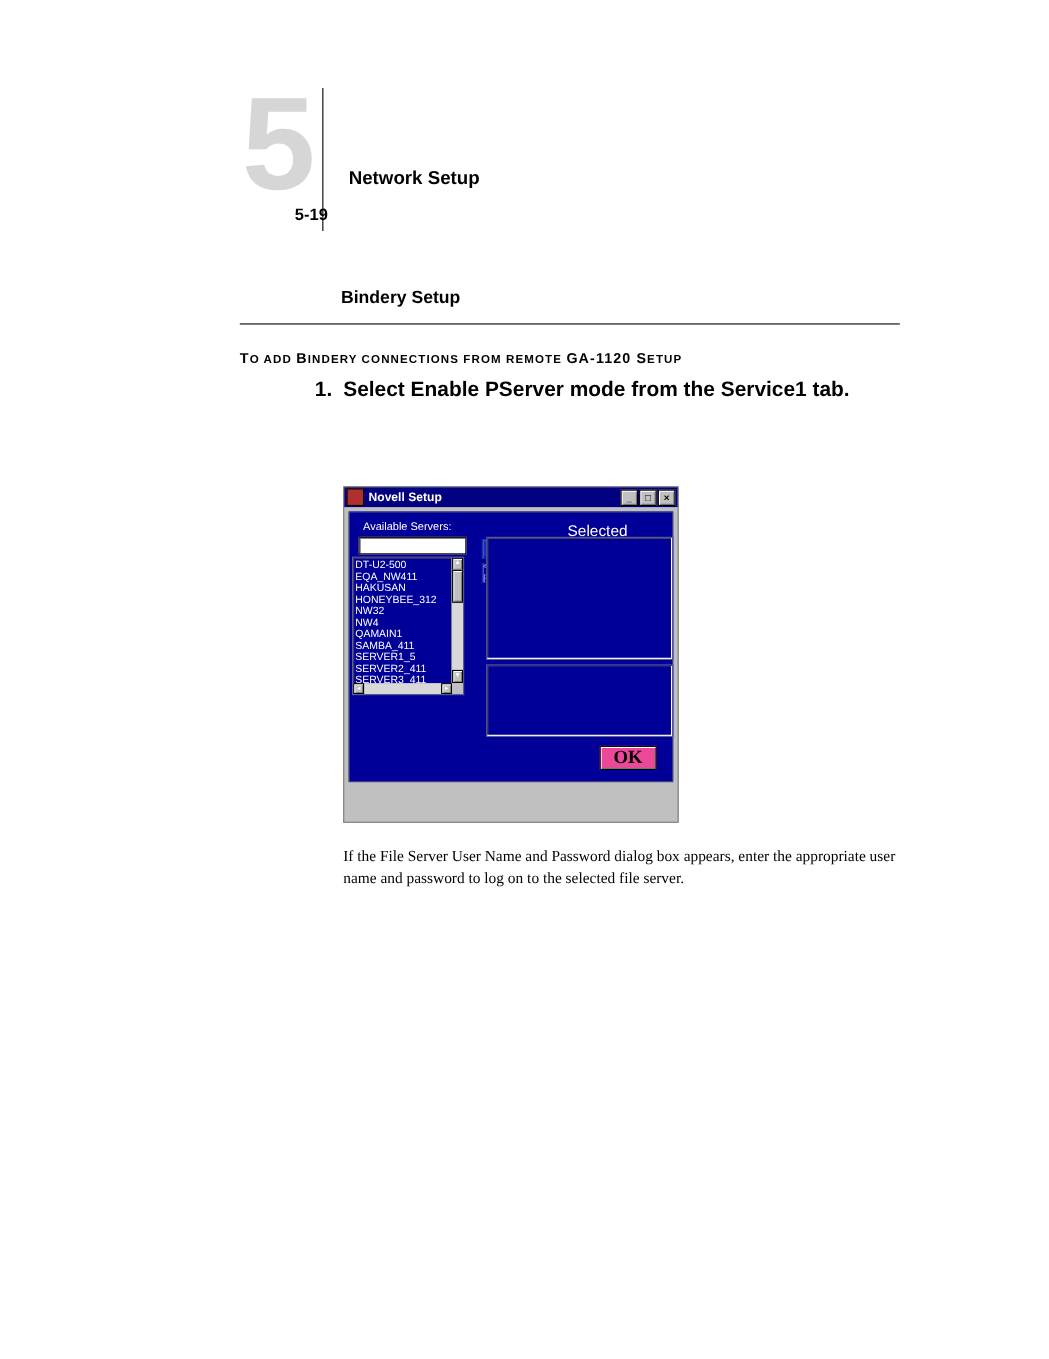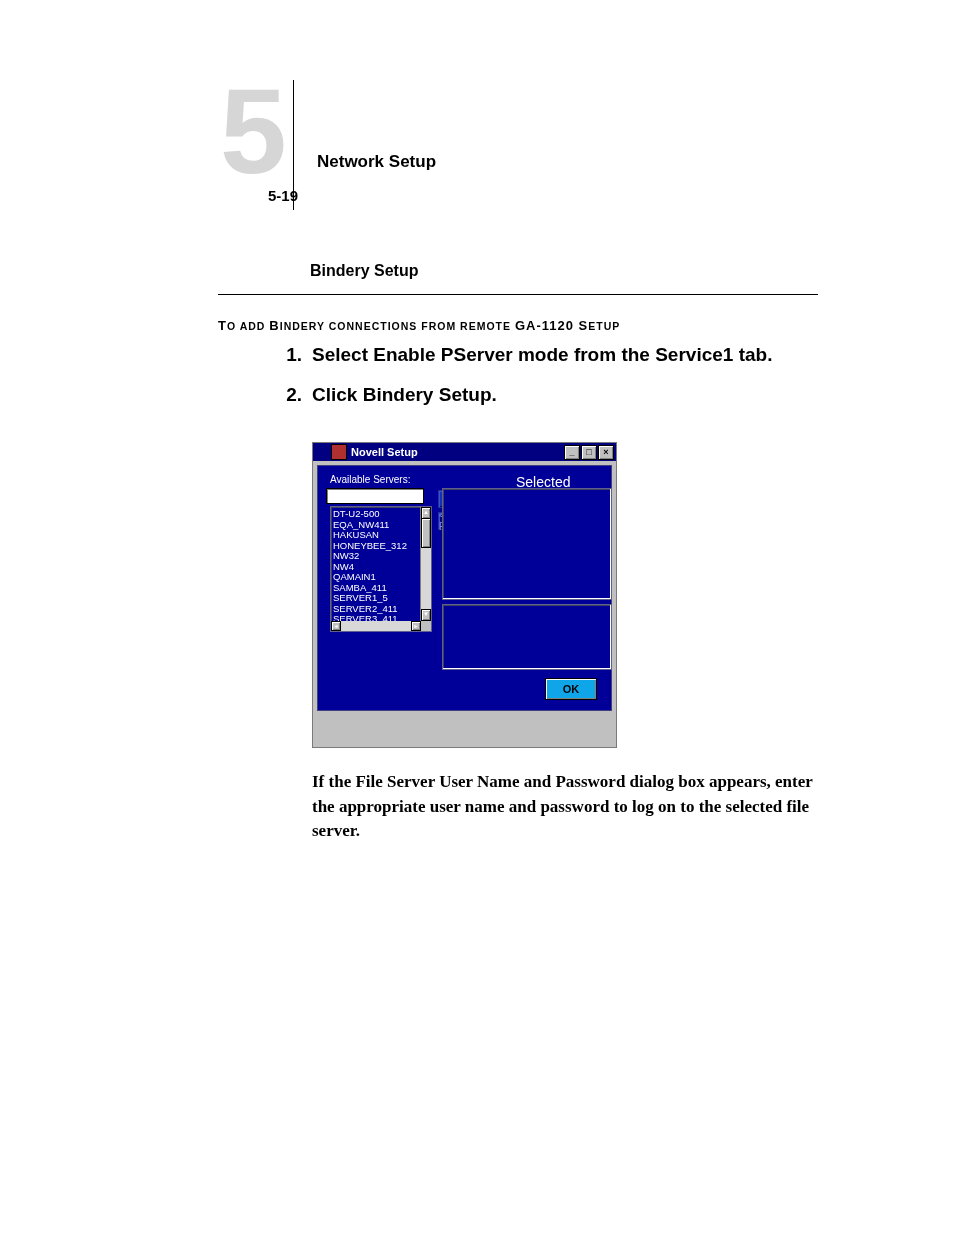--- a/index.html
+++ b/index.html
@@ -96,21 +96,21 @@
     background: #c0c0c0;
     font-family: "MS Sans Serif", Tahoma, Arial, sans-serif;
     font-size: 10px;
     box-sizing: border-box;
   }
   .titlebar {
     height: 18px;
     background: linear-gradient(#000080,#000080);
     display: flex;
     align-items: center;
-    padding: 0 2px 0 18px;
+    padding: 0 2px 0 2px;
     color: #fff;
     font-weight: 700;
     font-size: 11px;
   }
   .titlebar .sysicon {
     width: 14px; height: 14px;
     background: #b03030;
     border: 1px solid #000;
     margin-right: 4px;
   }
@@ -132,21 +132,21 @@
   }
   .avail-label { position:absolute; left:12px; top:8px; color:#fff; font-size:10px;}
   .sel-label { position:absolute; left:198px; top:8px; color:#fff; font-size:14px;}
   .print-label { position:absolute; left:128px; top:152px; color:#fff; font-size:10px;}
   .txt-in {
     position:absolute; left:8px; top:22px; width:96px; height:14px;
     background:#fff; border:1px solid #000;
     box-shadow: inset 1px 1px 0 #808080;
   }
   .listbox {
-    position:absolute; left:12px; top:40px; width:100px; height:124px;
+    position:absolute; left:2px; top:40px; width:100px; height:124px;
     background:#000099; border:1px solid #606090;
     box-shadow: inset -1px -1px 0 #fff, inset 1px 1px 0 #404060;
     color:#fff; font-size:9.5px;
     overflow:hidden;
   }
   .listbox .inner { position:absolute; inset:0 10px 10px 0; padding:2px 2px; }
   .listrow { white-space:nowrap; line-height:10.5px; }
   .listrow.sel { background:#1030c0; border:1px dotted #ffff80; margin:-1px; padding:0 1px;}
   .vscroll {
     position:absolute; right:0; top:0; bottom:10px; width:10px;
@@ -178,34 +178,34 @@
     position:absolute; width:44px; height:16px;
     border:1px solid #2030a0;
     color:#fff; font-size:10px;
     display:flex; align-items:center; justify-content:center;
     box-shadow: inset 1px 1px 0 #4050d0, inset -1px -1px 0 #001060;
   }
   .dlg-btn.add { left:120px; top:24px; background:#1030c0; color:#fff;}
   .dlg-btn.remove { left:120px; top:46px; background:#000088; color:#7a8ad0;}
   .okbtn {
     position:absolute; right:14px; bottom:10px; width:50px; height:20px;
-    background:#0ea5e9; border:1px solid #000;
+    background:#ec4899; border:1px solid #000;
     box-shadow: inset 1px 1px 0 #fff, inset -1px -1px 0 #808080;
-    font-weight:700; font-size:11px;
-    display:flex; align-items:center; justify-content:center;
+    font-weight:700; font-size:17px;
+    display:flex; align-items:center; justify-content:center;font-family:Liberation Serif, serif;
   }
   .statusbar{
     position:absolute; left:3px; right:3px; bottom:3px; height:16px;
     background:#c0c0c0; border:1px solid #808080;
     box-shadow: inset 1px 1px 0 #fff;
     font-size:10px; padding:1px 4px; box-sizing:border-box;
   }
   .bodytext {
     position:absolute; left: 312px; top: 770px; width: 510px;
-    font-size: 17px; line-height: 1.45; font-weight: bold;
+    font-size: 14px; line-height: 1.45;
   }
 </style>
 </head>
 <body>
 
 <div class="chapter-block">
   <div class="big-five">5</div>
   <div class="vert-rule"></div>
 </div>
 <div class="page-num">5-19</div>
@@ -213,21 +213,20 @@
 
 <div class="subheading">Bindery Setup</div>
 <div class="hr-line"></div>
 
 <div class="smallcaps-line">
   <span>T</span><span class="sc">O ADD </span><span>B</span><span class="sc">INDERY CONNECTIONS FROM REMOTE </span><span>GA-1120</span><span> S</span><span class="sc">ETUP</span>
 </div>
 
 <div class="steps">
   <div class="row"><span class="num">1.</span><span>Select Enable PServer mode from the Service1 tab.</span></div>
-  <div class="row"><span class="num">2.</span><span>Click Bindery Setup.</span></div>
 </div>
 
 <div class="screenshot">
   <div class="titlebar">
     <div class="sysicon"></div>
     <span>Novell Setup</span>
     <div class="spacer"></div>
     <div class="winbtn">_</div>
     <div class="winbtn">□</div>
     <div class="winbtn">×</div>

